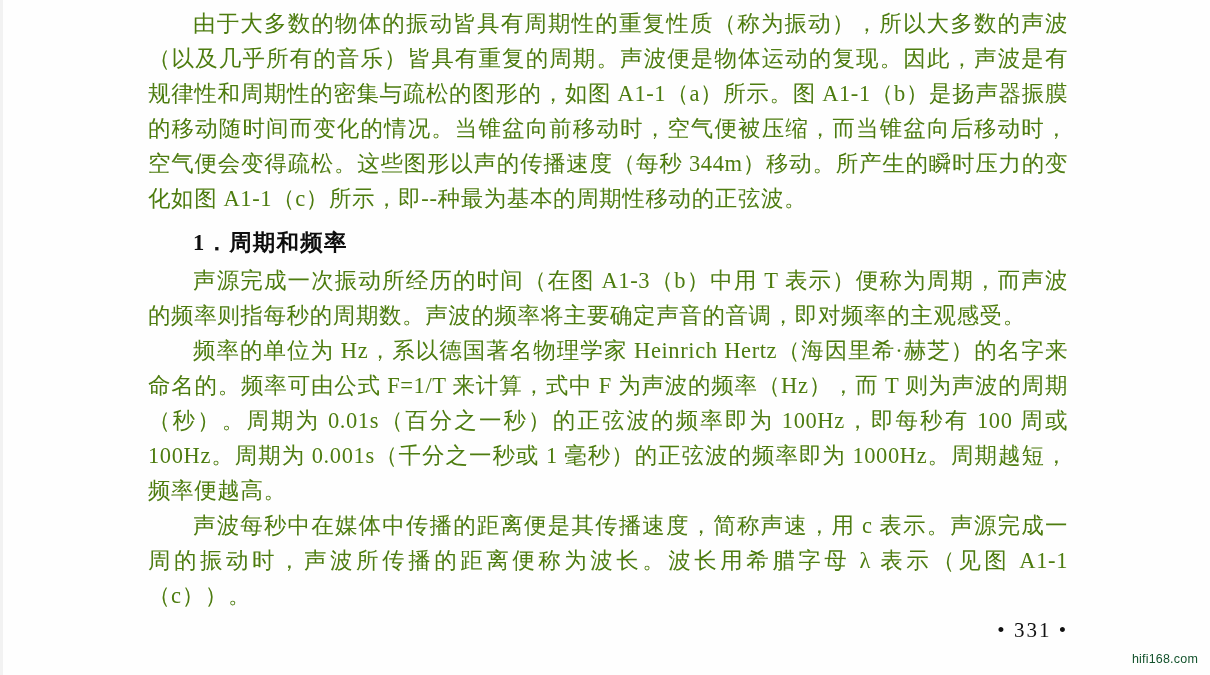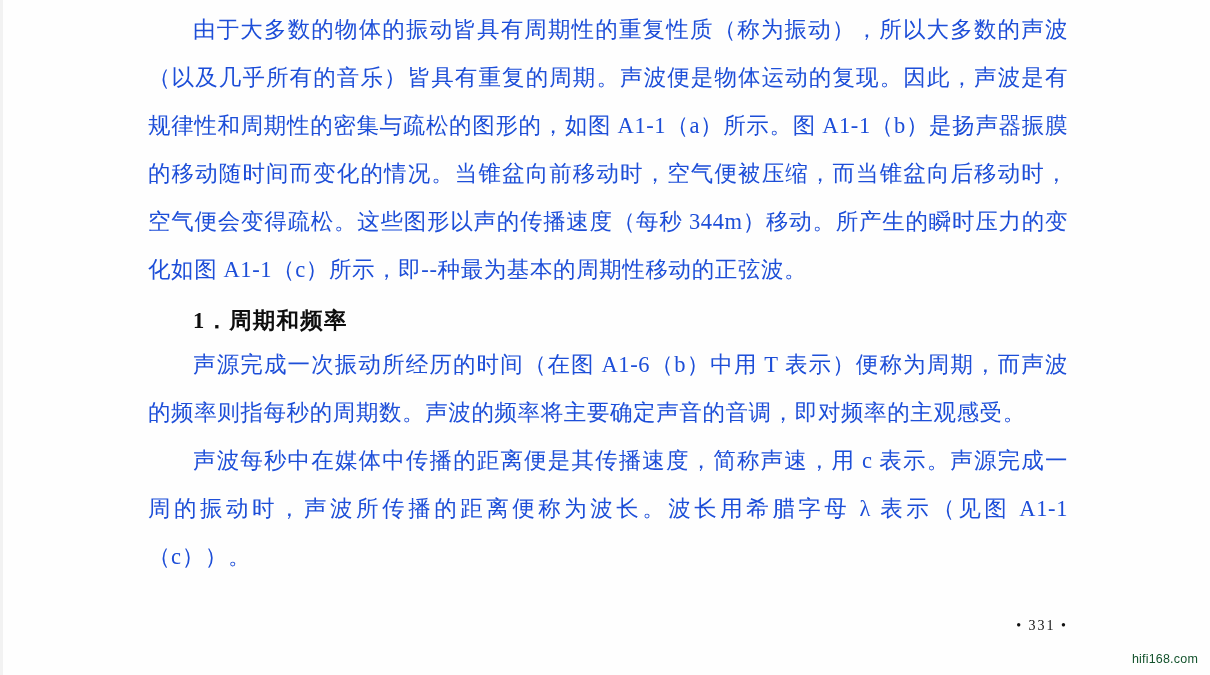--- a/index.html
+++ b/index.html
@@ -24,44 +24,44 @@
   }
   .content {
     position: absolute;
     left: 148px;
     top: 6px;
     width: 920px;
   }
   p.para {
     margin: 0 0 0 0;
     font-size: 22.5px;
-    line-height: 48px;
+    line-height: 35px;
     text-align: justify;
     text-justify: inter-ideograph;
     letter-spacing: 0.6px;
     text-indent: 0;
-    color: #1d4ed8;
+    color: #4d7c0f;
   }
   p.indent {
     text-indent: 45px;
   }
   h2.subhead {
     margin: 8px 0 0 0;
     font-size: 22.5px;
     line-height: 38.5px;
     font-weight: bold;
     text-indent: 45px;
     letter-spacing: 1.2px;
     color: #0d0d0d;
   }
   .page-number {
     position: absolute;
     right: 142px;
     top: 618px;
-    font-size: 14px;
+    font-size: 21px;
     letter-spacing: 2px;
     color: #111;
     margin-left: 8px;
   }
   .watermark {
     position: absolute;
     right: 12px;
     top: 652px;
     font-family: "Liberation Sans", sans-serif;
     font-size: 12.5px;
@@ -81,22 +81,23 @@
 <div class="page">
 
   <div class="scan-edge-left"></div>
 
   <div class="content">
 
     <p class="para indent">由于大多数的物体的振动皆具有周期性的重复性质（称为振动），所以大多数的声波（以及几乎所有的音乐）皆具有重复的周期。声波便是物体运动的复现。因此，声波是有规律性和周期性的密集与疏松的图形的，如图 A1-1（a）所示。图 A1-1（b）是扬声器振膜的移动随时间而变化的情况。当锥盆向前移动时，空气便被压缩，而当锥盆向后移动时，空气便会变得疏松。这些图形以声的传播速度（每秒 344m）移动。所产生的瞬时压力的变化如图 A1-1（c）所示，即--种最为基本的周期性移动的正弦波。</p>
 
     <h2 class="subhead">1．周期和频率</h2>
 
-    <p class="para indent">声源完成一次振动所经历的时间（在图 A1-6（b）中用 T 表示）便称为周期，而声波的频率则指每秒的周期数。声波的频率将主要确定声音的音调，即对频率的主观感受。</p>
+    <p class="para indent">声源完成一次振动所经历的时间（在图 A1-3（b）中用 T 表示）便称为周期，而声波的频率则指每秒的周期数。声波的频率将主要确定声音的音调，即对频率的主观感受。</p>
 
+    <p class="para indent">频率的单位为 Hz，系以德国著名物理学家 Heinrich Hertz（海因里希·赫芝）的名字来命名的。频率可由公式 F=1/T 来计算，式中 F 为声波的频率（Hz），而 T 则为声波的周期（秒）。周期为 0.01s（百分之一秒）的正弦波的频率即为 100Hz，即每秒有 100 周或 100Hz。周期为 0.001s（千分之一秒或 1 毫秒）的正弦波的频率即为 1000Hz。周期越短，频率便越高。</p>
 
 
     <p class="para indent">声波每秒中在媒体中传播的距离便是其传播速度，简称声速，用 c 表示。声源完成一周的振动时，声波所传播的距离便称为波长。波长用希腊字母 λ 表示（见图 A1-1（c））。</p>
 
   </div>
 
   <div class="page-number">• 331 •</div>
 
   <div class="watermark">hifi168.com</div>
 

